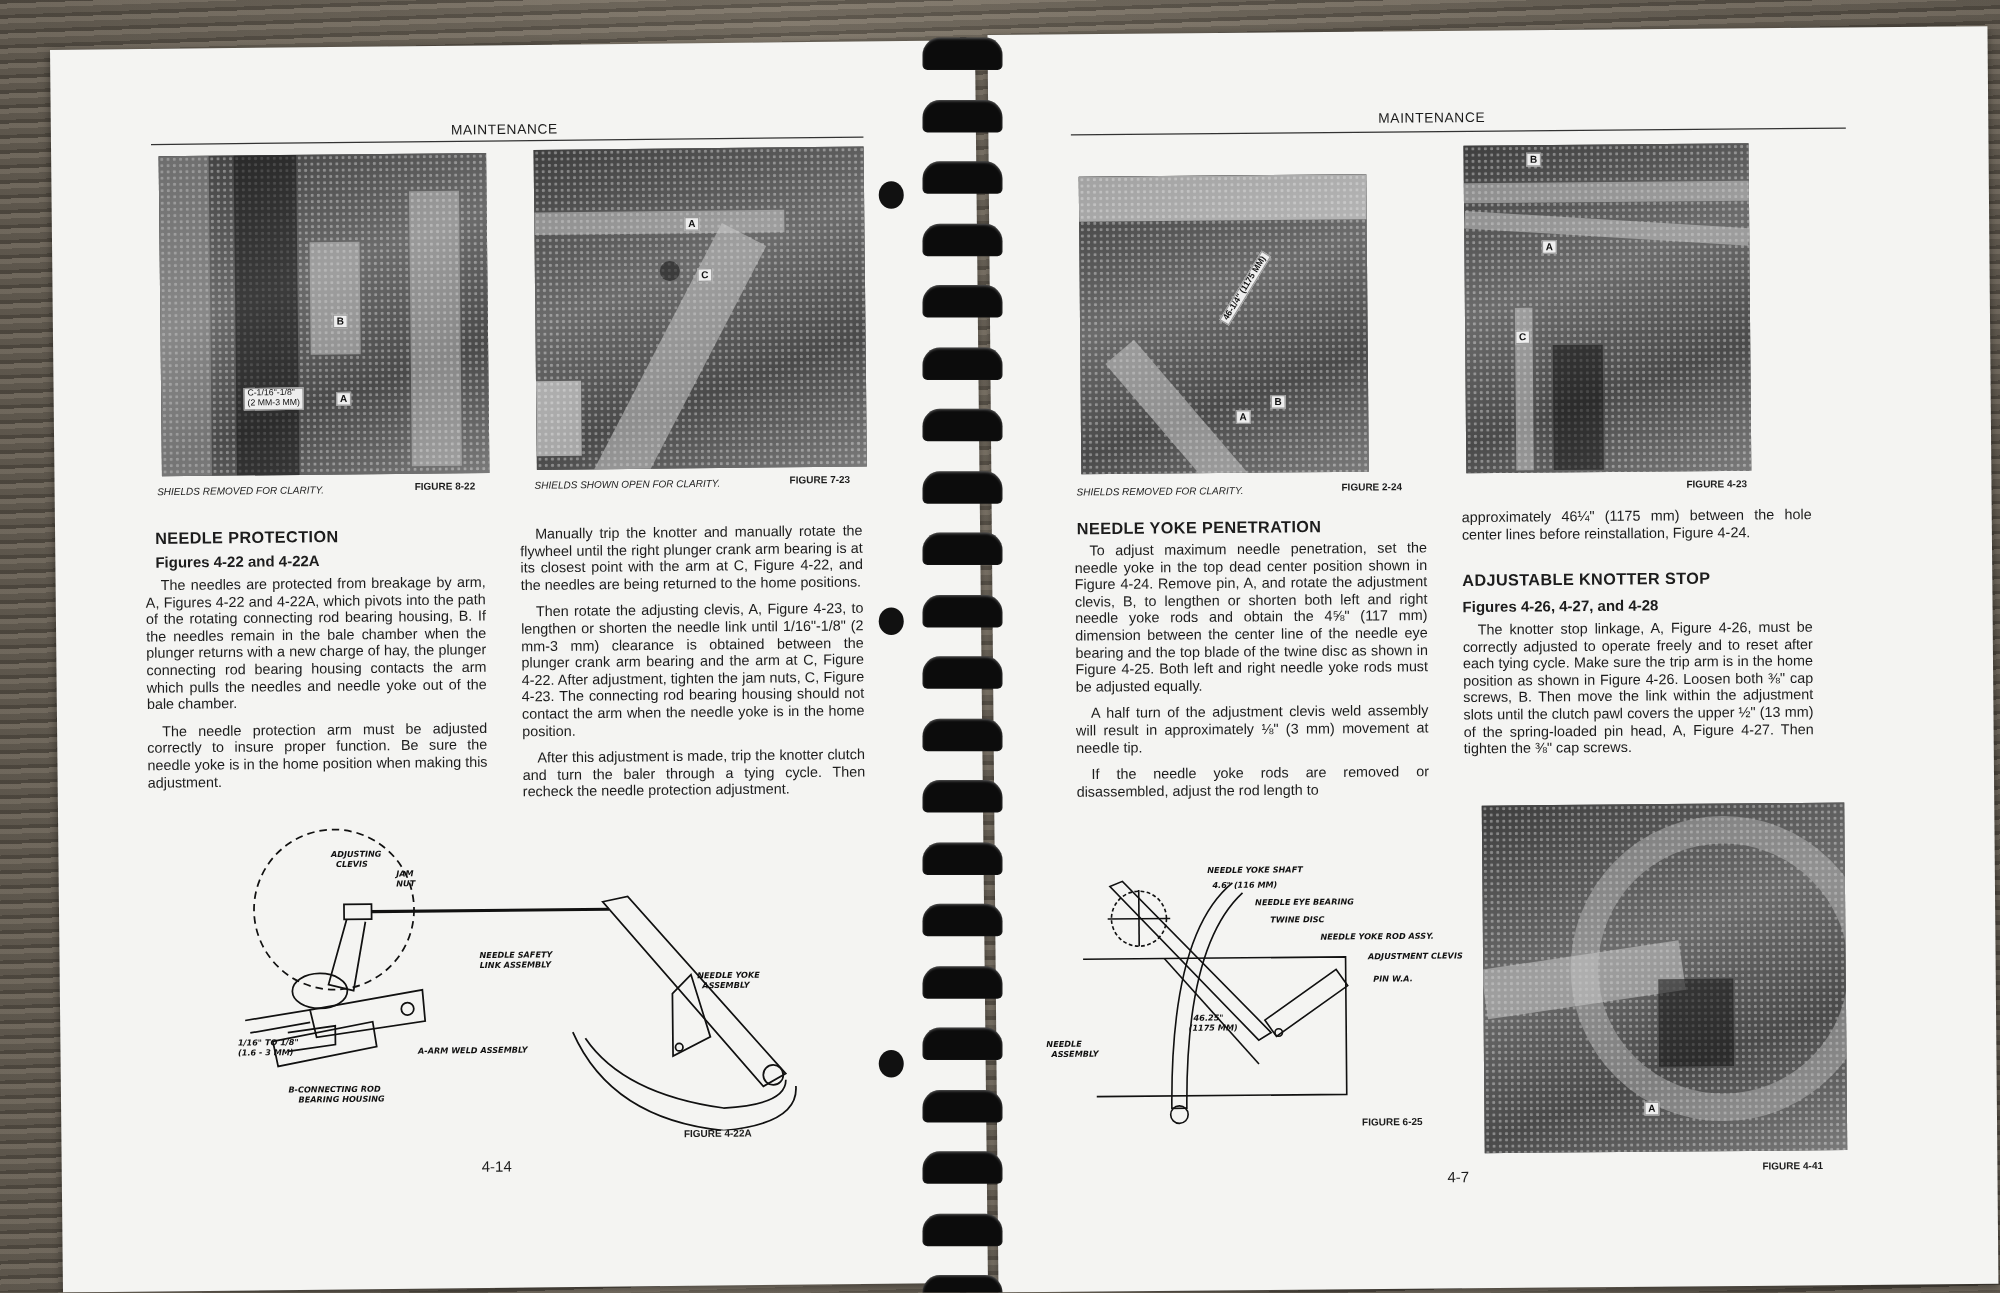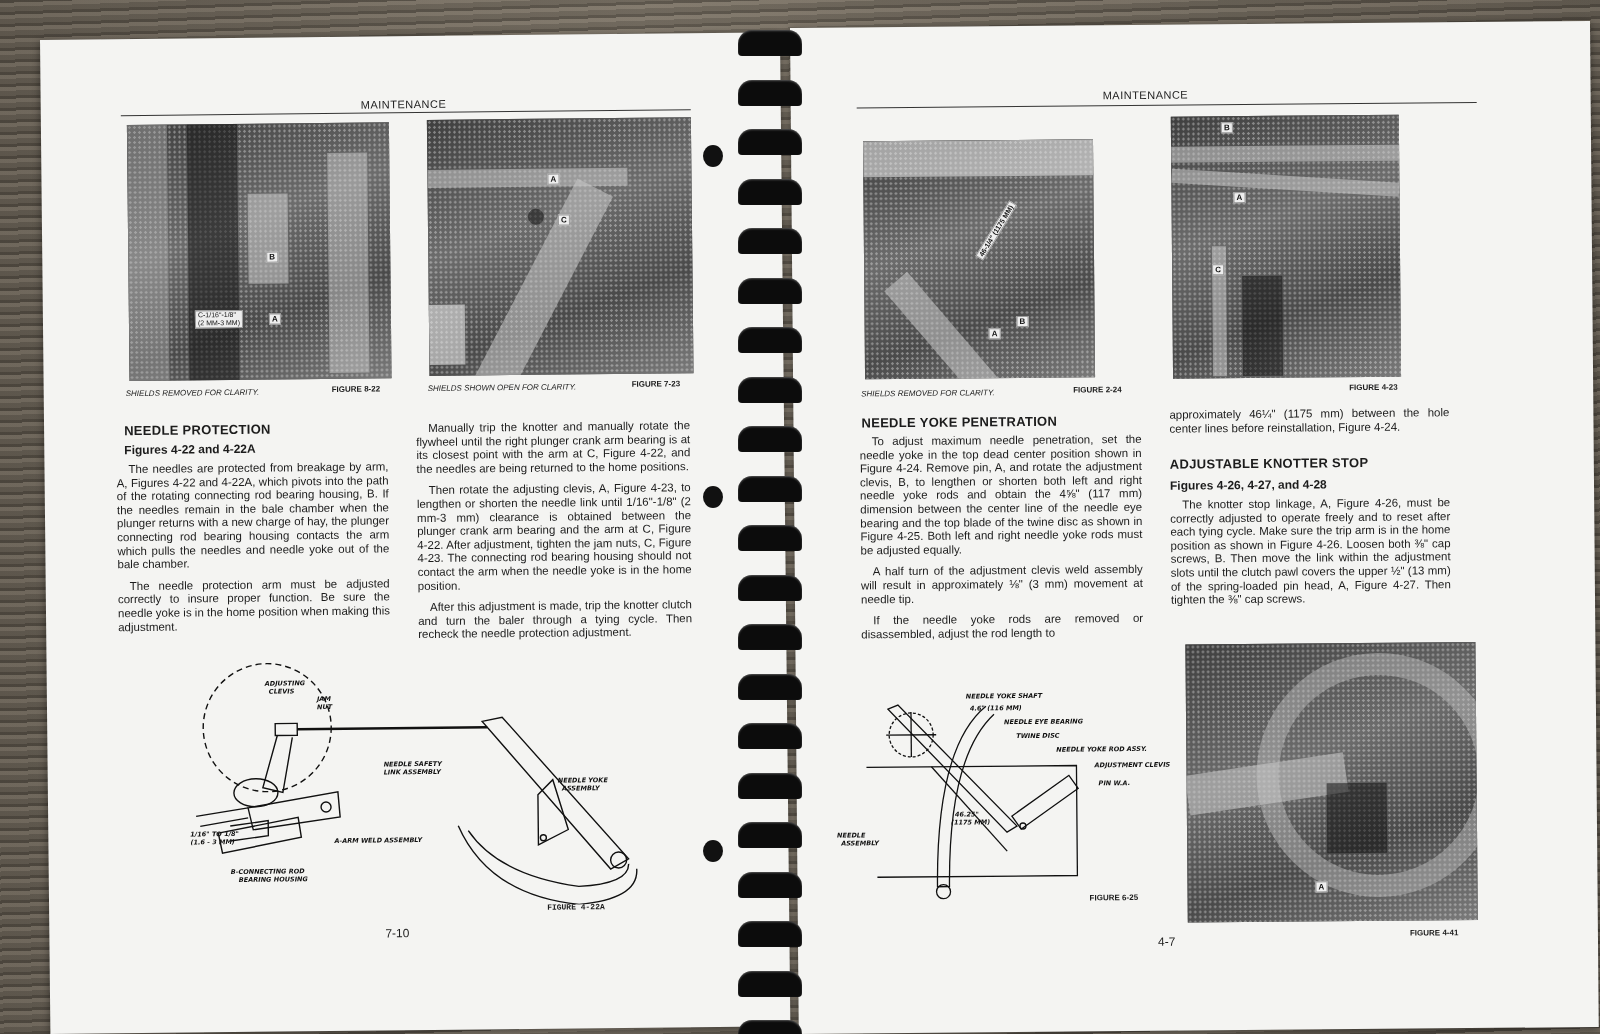--- a/index.html
+++ b/index.html
@@ -109,22 +109,22 @@
     <text x="226" y="110" class="diag-label">NEEDLE SAFETY</text>
     <text x="226" y="118" class="diag-label">LINK ASSEMBLY</text>
     <text x="400" y="128" class="diag-label">NEEDLE YOKE</text>
     <text x="404" y="136" class="diag-label">ASSEMBLY</text>
     <text x="32" y="178" class="diag-label">1/16" TO 1/8"</text>
     <text x="32" y="186" class="diag-label">(1.6 - 3 MM)</text>
     <text x="176" y="186" class="diag-label">A-ARM WELD ASSEMBLY</text>
     <text x="72" y="216" class="diag-label">B-CONNECTING ROD</text>
     <text x="80" y="224" class="diag-label">BEARING HOUSING</text>
   </svg>
-  <div class="cap-r" style="left:498px;top:868px;font-family:Liberation Mono, monospace;">FIGURE 4-22A</div>
-  <div class="pnum" style="left:336px;top:890px;">7-10</div>
+  <div class="cap-r" style="left:498px;top:868px;">FIGURE 4-22A</div>
+  <div class="pnum" style="left:336px;top:890px;">4-14</div>
 </div>
 
 <div class="hole" style="left:703px;top:145px;"></div>
 <div class="hole" style="left:818px;top:145px;"></div>
 <div class="hole" style="left:703px;top:486px;"></div>
 <div class="hole" style="left:818px;top:486px;"></div>
 <div class="hole" style="left:703px;top:840px;"></div>
 <div class="hole" style="left:818px;top:840px;"></div>
 
 <div class="page" id="page-right">

